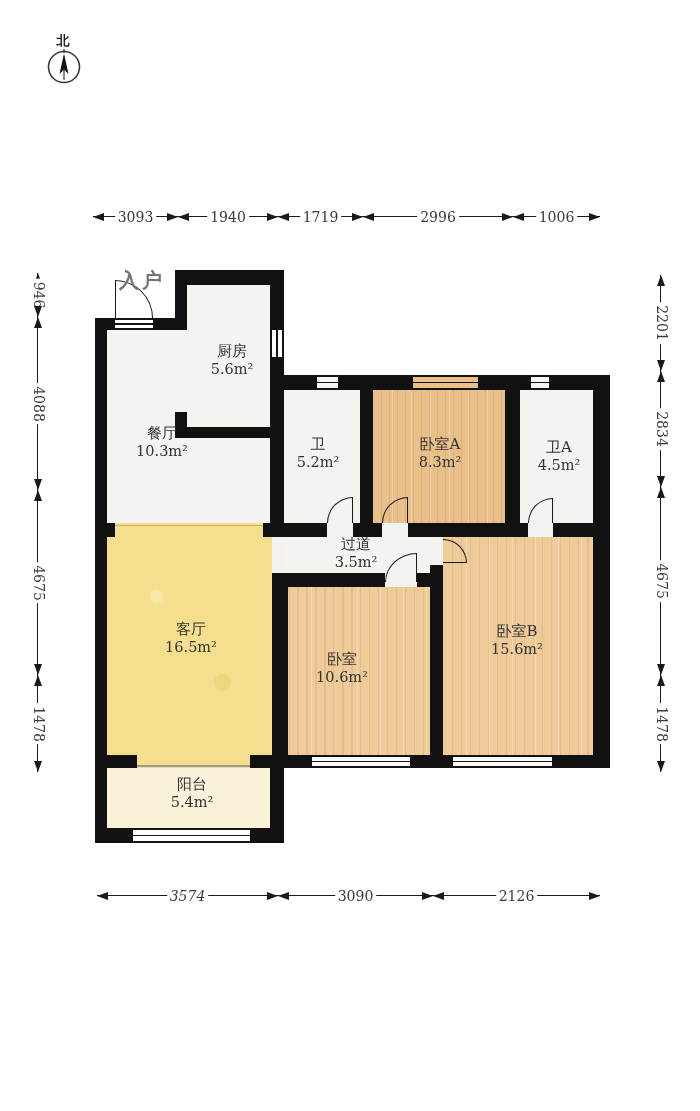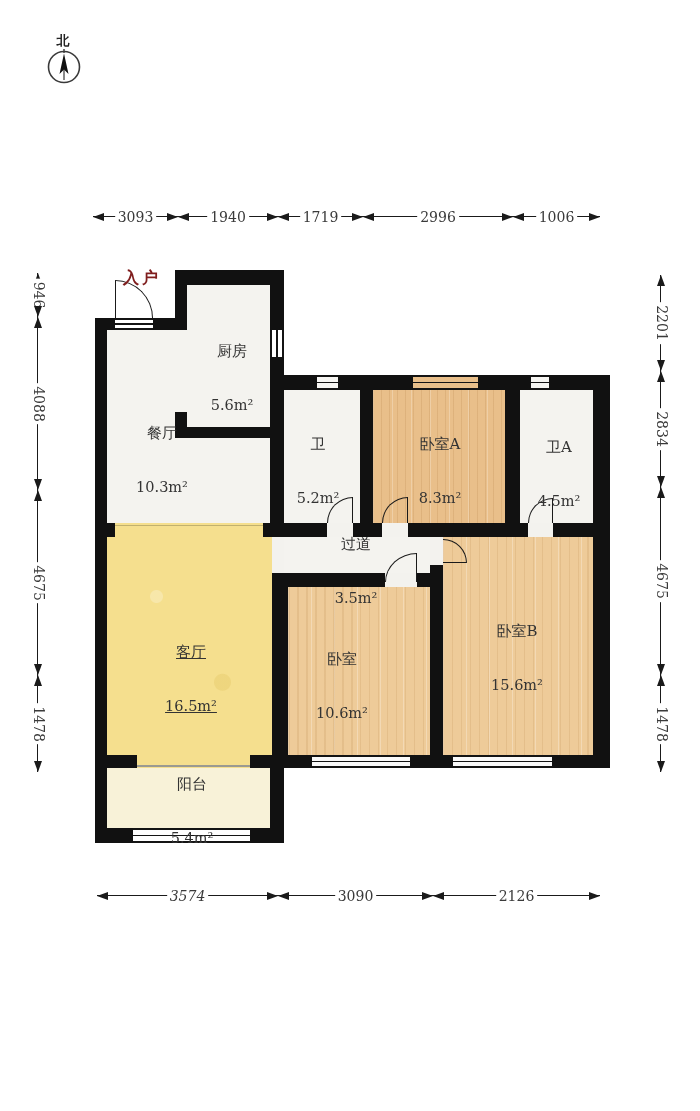--- a/index.html
+++ b/index.html
@@ -30,22 +30,22 @@
   .win-v{border-left:2px solid #141414;border-right:2px solid #141414;}
   .win-v::after{content:"";position:absolute;top:0;bottom:0;left:50%;margin-left:-0.8px;width:1.6px;background:#141414;}
   
   .door{position:absolute;box-sizing:border-box;z-index:20;}
   
   .pline{position:absolute;z-index:6;}
   
   .rlabel{position:absolute;transform:translateX(-50%);text-align:center;color:#333;
           line-height:1.18;white-space:nowrap;z-index:30;}
   .rname{font-size:15px;}
-  .rarea{font-size:14.5px;margin-top:36px;}
-  .entry .rname{font-weight:bold;font-size:16px;color:#7f1d1d;letter-spacing:3px;}
+  .rarea{font-size:14.5px;}
+  .entry .rname{font-weight:bold;font-size:20px;color:#737373;letter-spacing:3px;}
   
   .ds-h{position:absolute;height:0;border-top:1.5px solid #1a1a1a;z-index:40;}
   .ds-h::before{content:"";position:absolute;left:0;top:-3.9px;width:0;height:0;
     border-top:4.5px solid transparent;border-bottom:4.5px solid transparent;border-right:11px solid #1a1a1a;}
   .ds-h::after{content:"";position:absolute;right:0;top:-3.9px;width:0;height:0;
     border-top:4.5px solid transparent;border-bottom:4.5px solid transparent;border-left:11px solid #1a1a1a;}
   .ds-v{position:absolute;width:0;border-left:1.5px solid #1a1a1a;z-index:40;}
   .ds-v::before{content:"";position:absolute;top:0;left:-3.9px;width:0;height:0;
     border-left:4.5px solid transparent;border-right:4.5px solid transparent;border-bottom:11px solid #1a1a1a;}
   .ds-v::after{content:"";position:absolute;bottom:0;left:-3.9px;width:0;height:0;
@@ -170,21 +170,21 @@
     <div class="rarea">8.3m²</div>
   </div>
   <div class="rlabel" style="left:559px;top:439px;">
     <div class="rname">卫A</div>
     <div class="rarea">4.5m²</div>
   </div>
   <div class="rlabel" style="left:356px;top:536px;">
     <div class="rname">过道</div>
     <div class="rarea">3.5m²</div>
   </div>
-  <div class="rlabel" style="left:191px;top:644px;text-decoration:underline;">
+  <div class="rlabel" style="left:191px;top:621px;">
     <div class="rname">客厅</div>
     <div class="rarea">16.5m²</div>
   </div>
   <div class="rlabel" style="left:342px;top:651px;">
     <div class="rname">卧室</div>
     <div class="rarea">10.6m²</div>
   </div>
   <div class="rlabel" style="left:517px;top:623px;">
     <div class="rname">卧室B</div>
     <div class="rarea">15.6m²</div>

